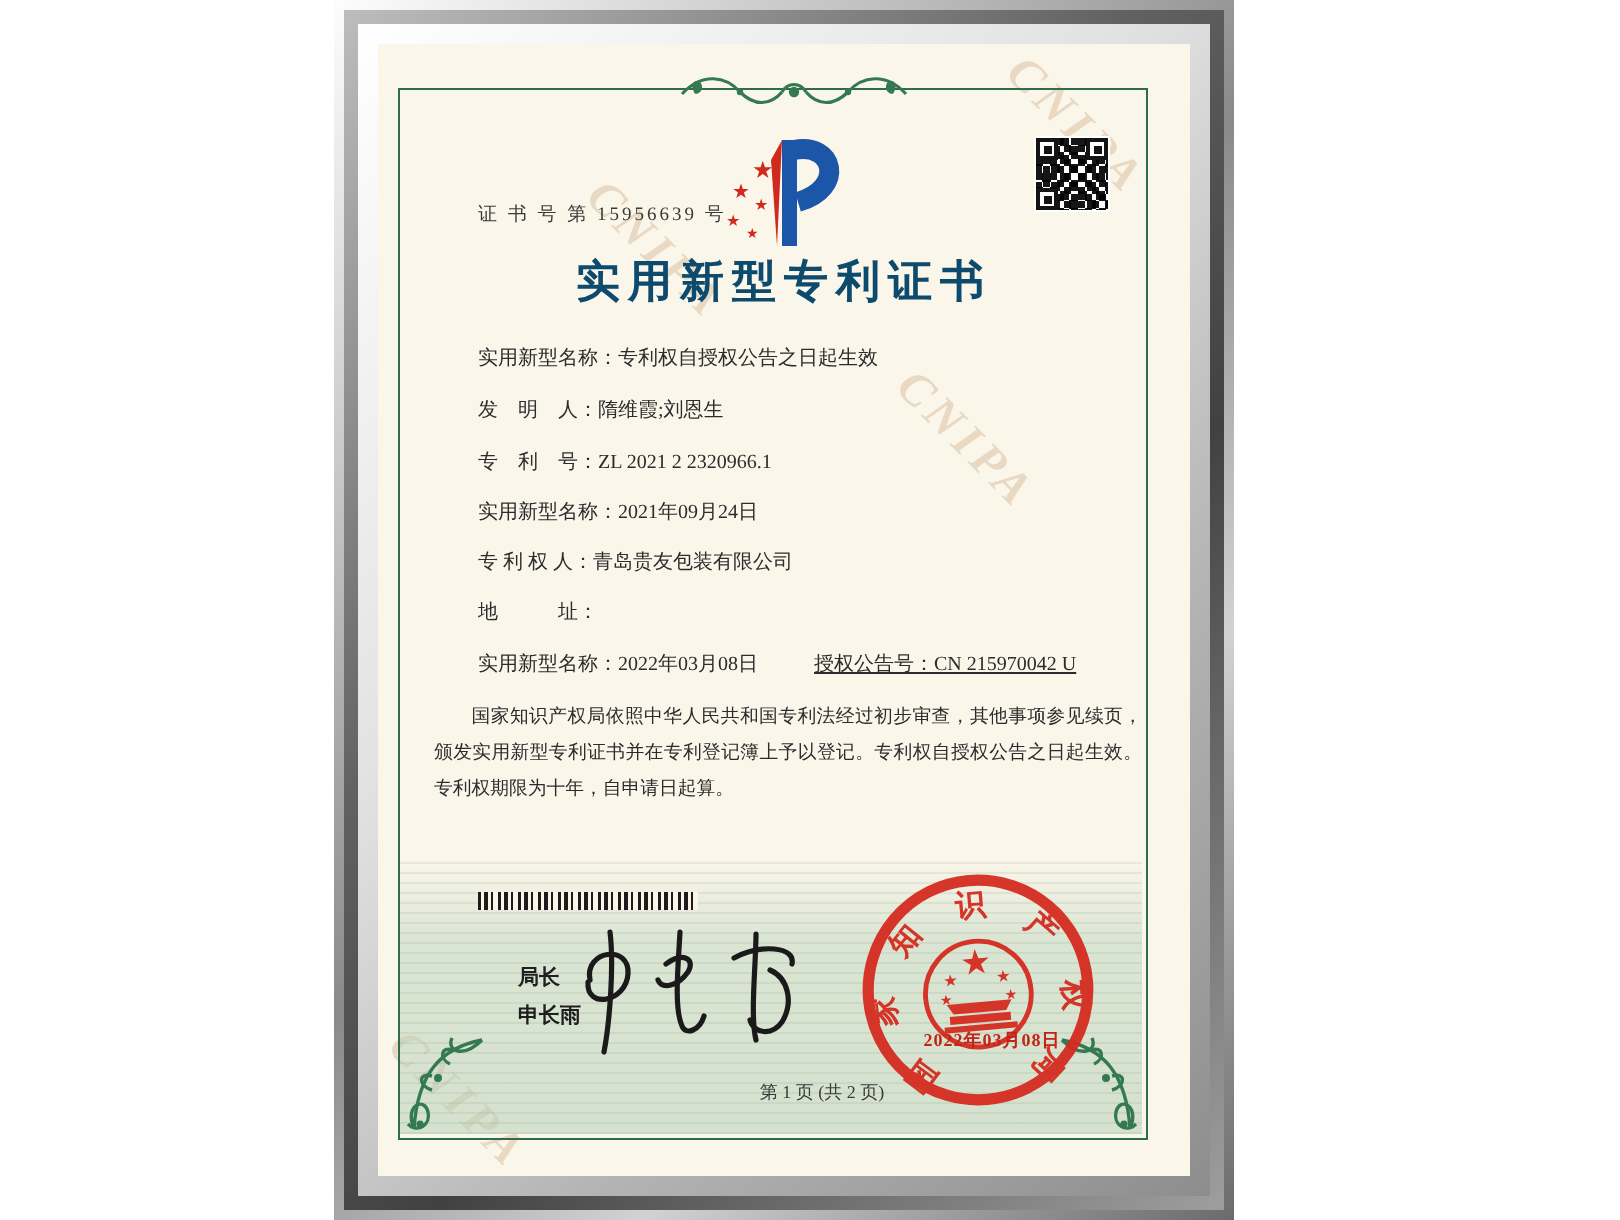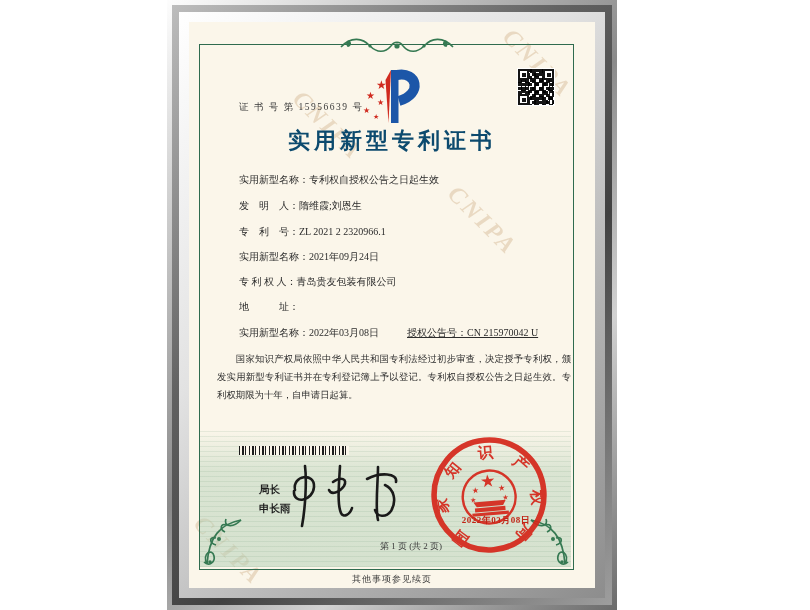--- a/index.html
+++ b/index.html
@@ -166,21 +166,21 @@
       </div>
       <div class="frow wrap" style="top:127px">
         <span class="flabel">地　　　址：</span>
       </div>
       <div class="frow" style="top:153px">
         <span class="flabel">实用新型名称：</span><span>2022年03月08日</span><span class="gpair2"><span class="flabel">授权公告号：</span><span>CN 215970042 U</span></span>
       </div>
     </div>
 
     <div class="paras">
-      <p>国家知识产权局依照中华人民共和国专利法经过初步审查，决定授予专利权，颁发实用新型专利证书并在专利登记簿上予以登记。专利权自授权公告之日起生效。专利权期限为十年，自申请日起算。</p>
+      <p>国家知识产权局依照中华人民共和国专利法经过初步审查，其他事项参见续页，颁发实用新型专利证书并在专利登记簿上予以登记。专利权自授权公告之日起生效。专利权期限为十年，自申请日起算。</p>
     </div>
 
     <div class="barcode"></div>
 
     <div class="director">
       <div>局长</div>
       <div>申长雨</div>
     </div>
 
     <svg class="signature" viewBox="0 0 132 74">
@@ -214,15 +214,14 @@
         <text x="44" y="66" text-anchor="middle" font-size="7" font-family="'DejaVu Sans',sans-serif">★</text>
         <text x="76" y="66" text-anchor="middle" font-size="7" font-family="'DejaVu Sans',sans-serif">★</text>
         <path d="M44,66 h32 l-3,5 h-26 z"></path>
         <rect x="45" y="72" width="30" height="4"></rect>
         <rect x="42" y="77" width="36" height="3"></rect>
       </g>
     </svg>
     <div class="seal-date">2022年03月08日</div>
 
     <div class="page-info">第 1 页 (共 2 页)</div>
-    <div class="footer-note">其他事项参见续页</div>
   </div>
 </div>
 
 </body></html>

